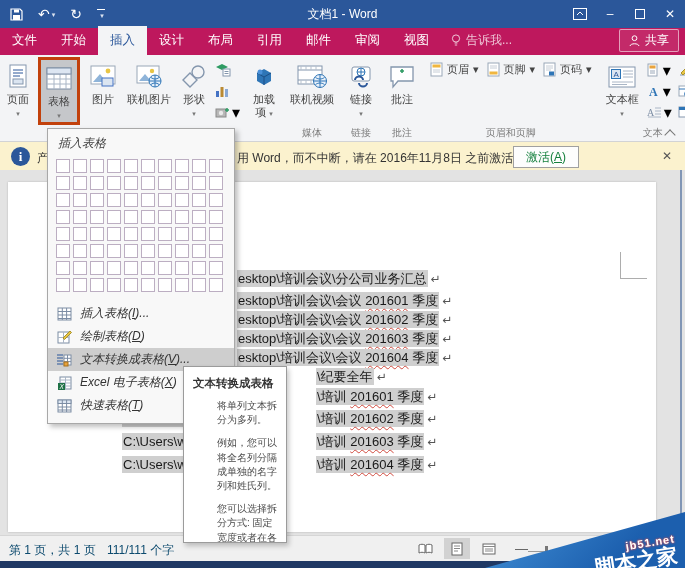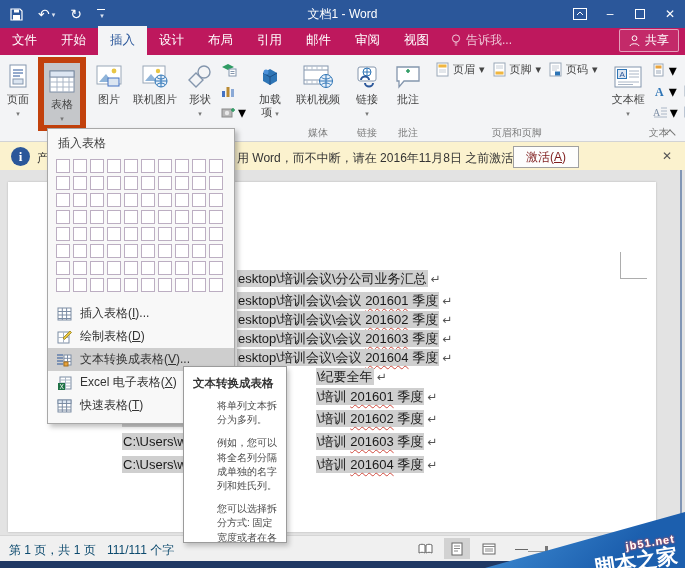--- a/index.html
+++ b/index.html
@@ -26,49 +26,49 @@
   
   .ribbon{position:absolute;left:0;top:55px;width:685px;height:86px;background:#f3f4f6;
           border-bottom:1px solid #d2d3d5;display:flex;align-items:stretch;}
   .rgroup{position:relative;display:flex;align-items:flex-start;padding:2px 2px 14px;}
   .glabel{position:absolute;bottom:1px;left:0;right:0;text-align:center;font-size:10px;color:#7b7b7b;white-space:nowrap;}
   .rsep{width:1px;background:#dadbdd;margin:3px 0;}
   .rbtn{display:flex;flex-direction:column;align-items:center;justify-content:flex-start;
         padding:4px 5px 0;font-size:11px;color:#444;line-height:13px;text-align:center;white-space:nowrap;}
   .rbtn .ricon{height:32px;display:flex;align-items:center;justify-content:center;}
   .rbtn .rcaret{font-size:7px;color:#777;margin-top:1px;}
-  .rbtn.pressed{background:#c5c7ca;border:6px solid #c2410c;padding:3px 4px 0;}
+  .rbtn.pressed{background:#c5c7ca;border:3px solid #c2410c;padding:3px 4px 0;}
   .minicol{display:flex;flex-direction:column;justify-content:flex-start;gap:3px;padding:4px 3px;}
   .minirow{display:flex;align-items:center;gap:2px;height:18px;}
   .stack{display:flex;flex-direction:row;padding:3px 2px;gap:2px;}
   .stackrow{display:flex;align-items:center;gap:4px;font-size:11px;color:#444;height:19px;padding:0 3px;white-space:nowrap;}
   .collapse{position:absolute;right:10px;bottom:4px;width:10px;height:8px;}
   .collapse span{display:block;width:7px;height:7px;border-left:1.5px solid #777;border-top:1.5px solid #777;transform:rotate(45deg);margin:2px auto;}
   
   .notice{position:absolute;left:0;top:142px;width:685px;height:29px;background:#fbf2ce;border-bottom:1px solid #e7dcae;}
   .notice .info{position:absolute;left:11px;top:5px;width:19px;height:19px;border-radius:50%;background:#2b579a;color:#fff;
                 font-size:13px;font-weight:bold;text-align:center;line-height:19px;font-family:"Liberation Serif",serif;}
   .notice .nfrag1{position:absolute;left:37px;top:8px;font-size:12px;color:#333;}
   .notice .nfrag2{position:absolute;left:237px;top:8px;font-size:12px;color:#333;white-space:nowrap;}
   .notice .activate{position:absolute;left:513px;top:4px;width:64px;height:20px;background:#fdfdfd;border:1px solid #a0a0a0;
-                    font-size:12px;color:#7f1d1d;text-align:center;line-height:20px;}
+                    font-size:12px;color:#15803d;text-align:center;line-height:20px;}
   .notice .nclose{position:absolute;right:13px;top:7px;font-size:12px;color:#555;}
   u{text-decoration:underline;}
   
   .docarea{position:absolute;left:0;top:170px;width:685px;height:365px;background:#e3e3e3;}
   .page{position:absolute;left:8px;top:12px;width:648px;height:350px;background:#fff;box-shadow:0 0 2px rgba(0,0,0,.2);}
   .rightedge{position:absolute;top:0;bottom:0;right:3px;width:2px;background:#8196b5;}
   .marginmark{position:absolute;left:620px;top:252px;width:26px;height:26px;border-left:1px solid #adadad;border-bottom:1px solid #adadad;}
   .doc-line{position:absolute;font-size:13px;color:#1a1a1a;white-space:nowrap;line-height:17px;}
   .sel{background:#cfcfcf;padding:1px 1px;}
   .wavy{text-decoration:underline;text-decoration-style:wavy;text-decoration-color:#d04a3e;text-decoration-thickness:1px;text-underline-offset:3px;}
   .pmark{color:#555;font-size:12px;margin-left:3px;}
   
   .tmenu{position:absolute;left:47px;top:128px;width:186px;background:#f8f8f8;border:1px solid #a8a8a8;
-         box-shadow:3px 3px 5px rgba(0,0,0,.25);z-index:50;}
+         box-shadow:3px 3px 5px rgba(0,0,0,.25);z-index:50;font-style:italic;}
   .tmenu-header{font-size:12px;color:#3f3f3f;padding:6px 10px 4px;}
   .tgrid{display:grid;grid-template-columns:repeat(10,14px);grid-auto-rows:14px;gap:3px;padding:3px 8px 8px;}
   .tcell{width:14px;height:14px;background:#fff;border:1px solid #bcaec2;box-sizing:border-box;}
   .tm-items{padding:2px 0 6px;}
   .tm-item{display:flex;align-items:center;height:23px;padding:0 8px;font-size:12px;color:#333;gap:8px;white-space:nowrap;}
   .tm-item.hl{background:#cecece;}
   .mi-icon{width:16px;height:16px;display:flex;align-items:center;justify-content:center;}
   
   .tooltip{position:absolute;left:183px;top:366px;width:104px;height:177px;background:#fff;border:1px solid #9b9b9b;
            box-shadow:2px 3px 5px rgba(0,0,0,.22);z-index:60;padding:9px 9px;box-sizing:border-box;overflow:hidden;}

